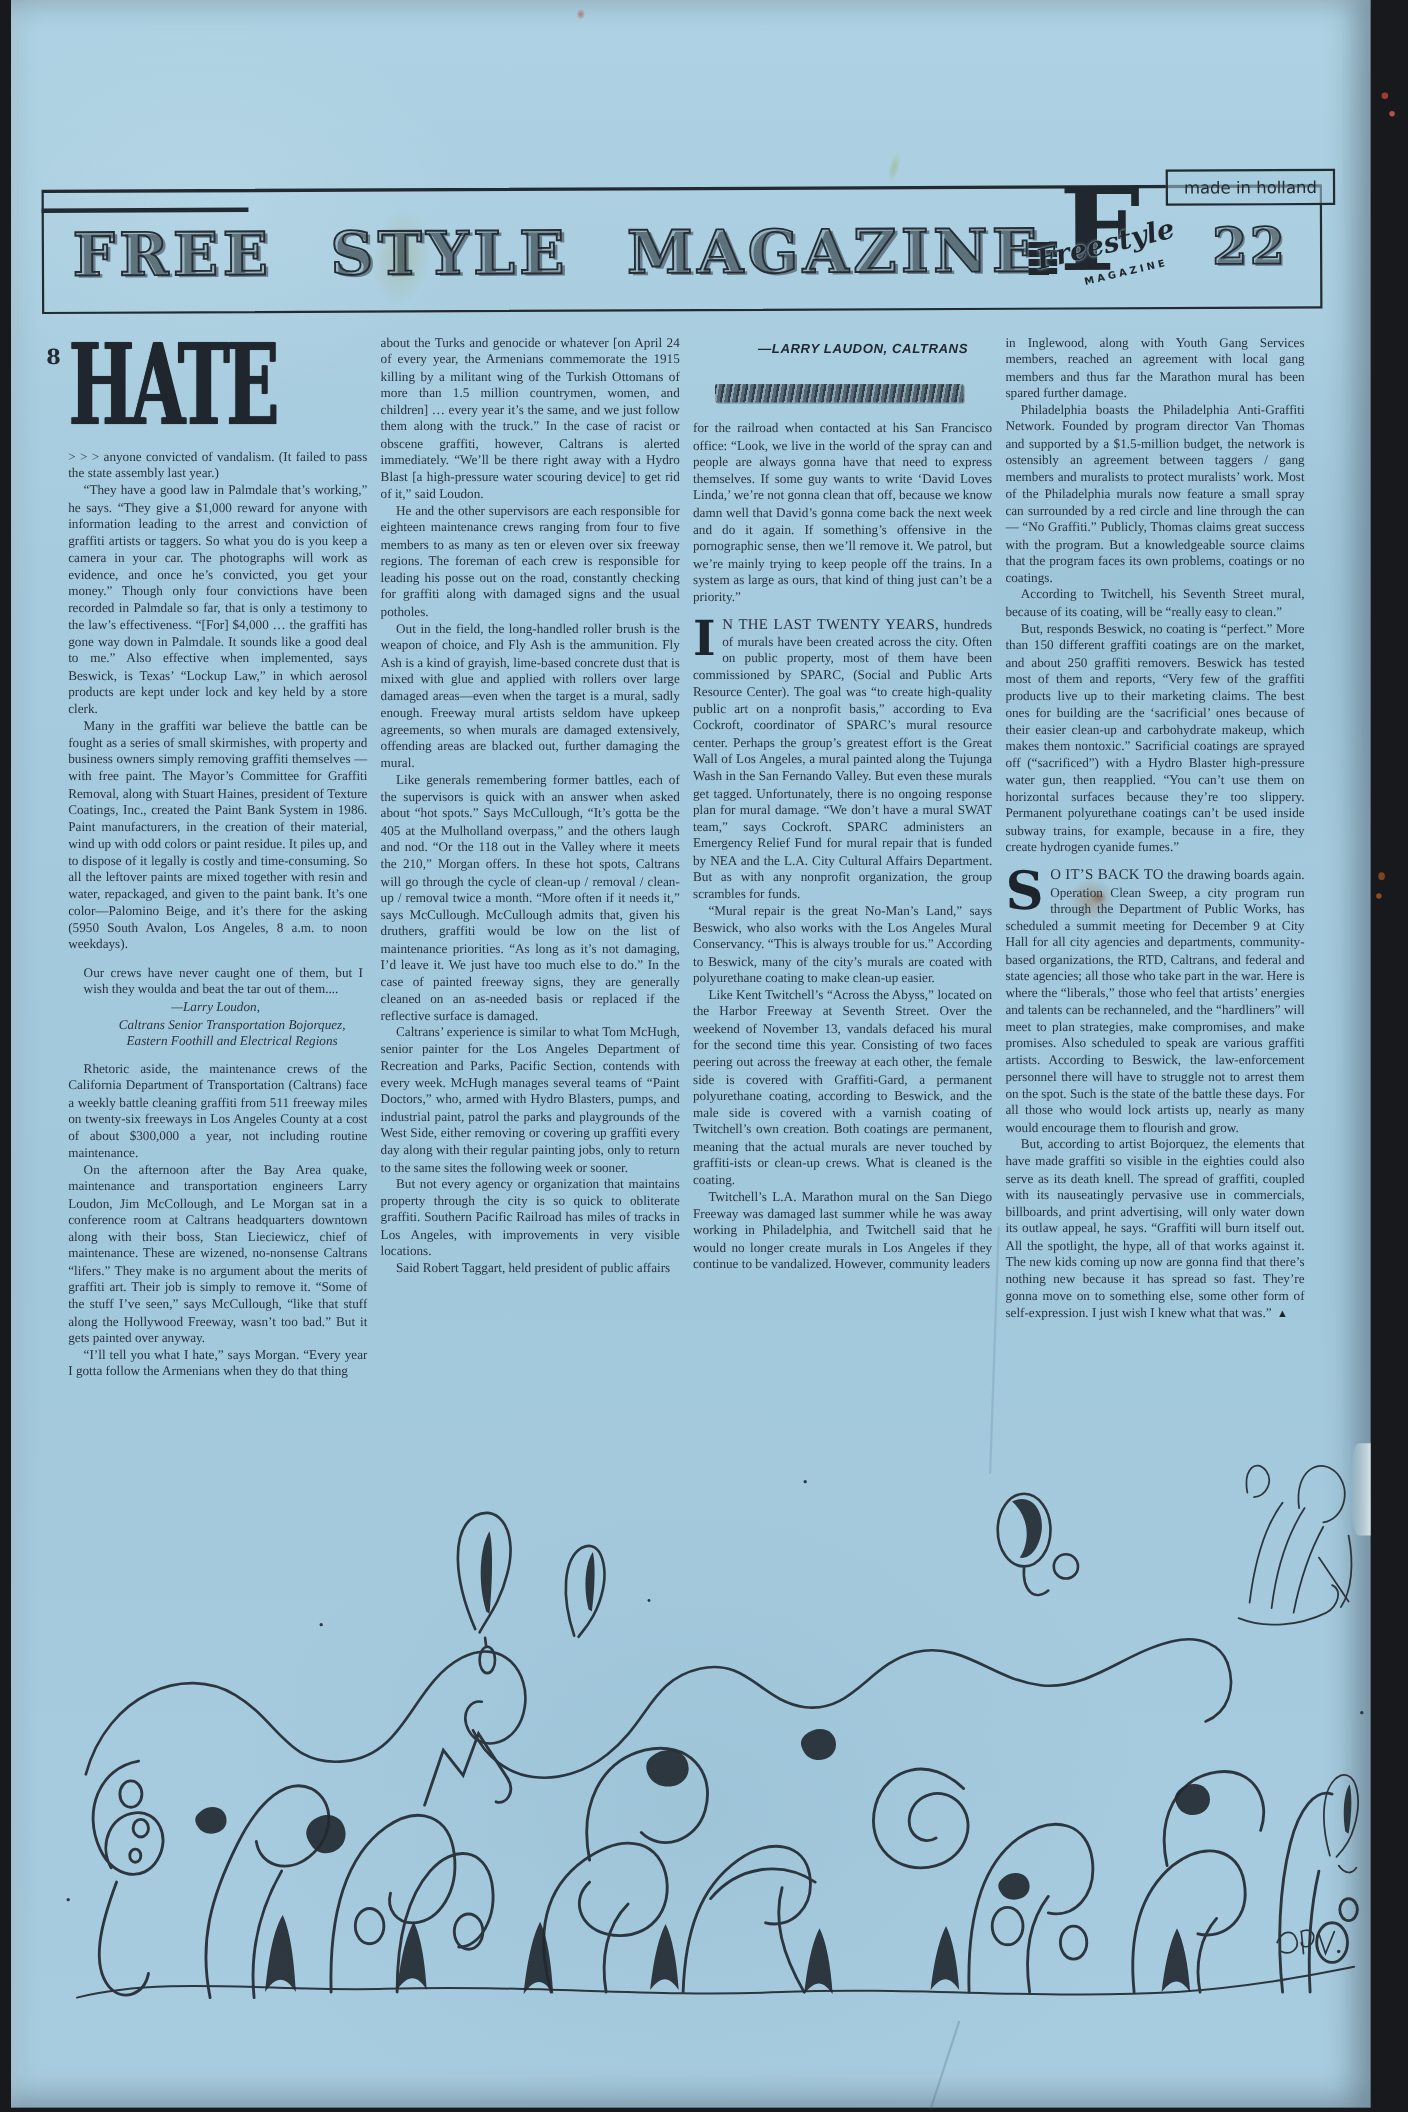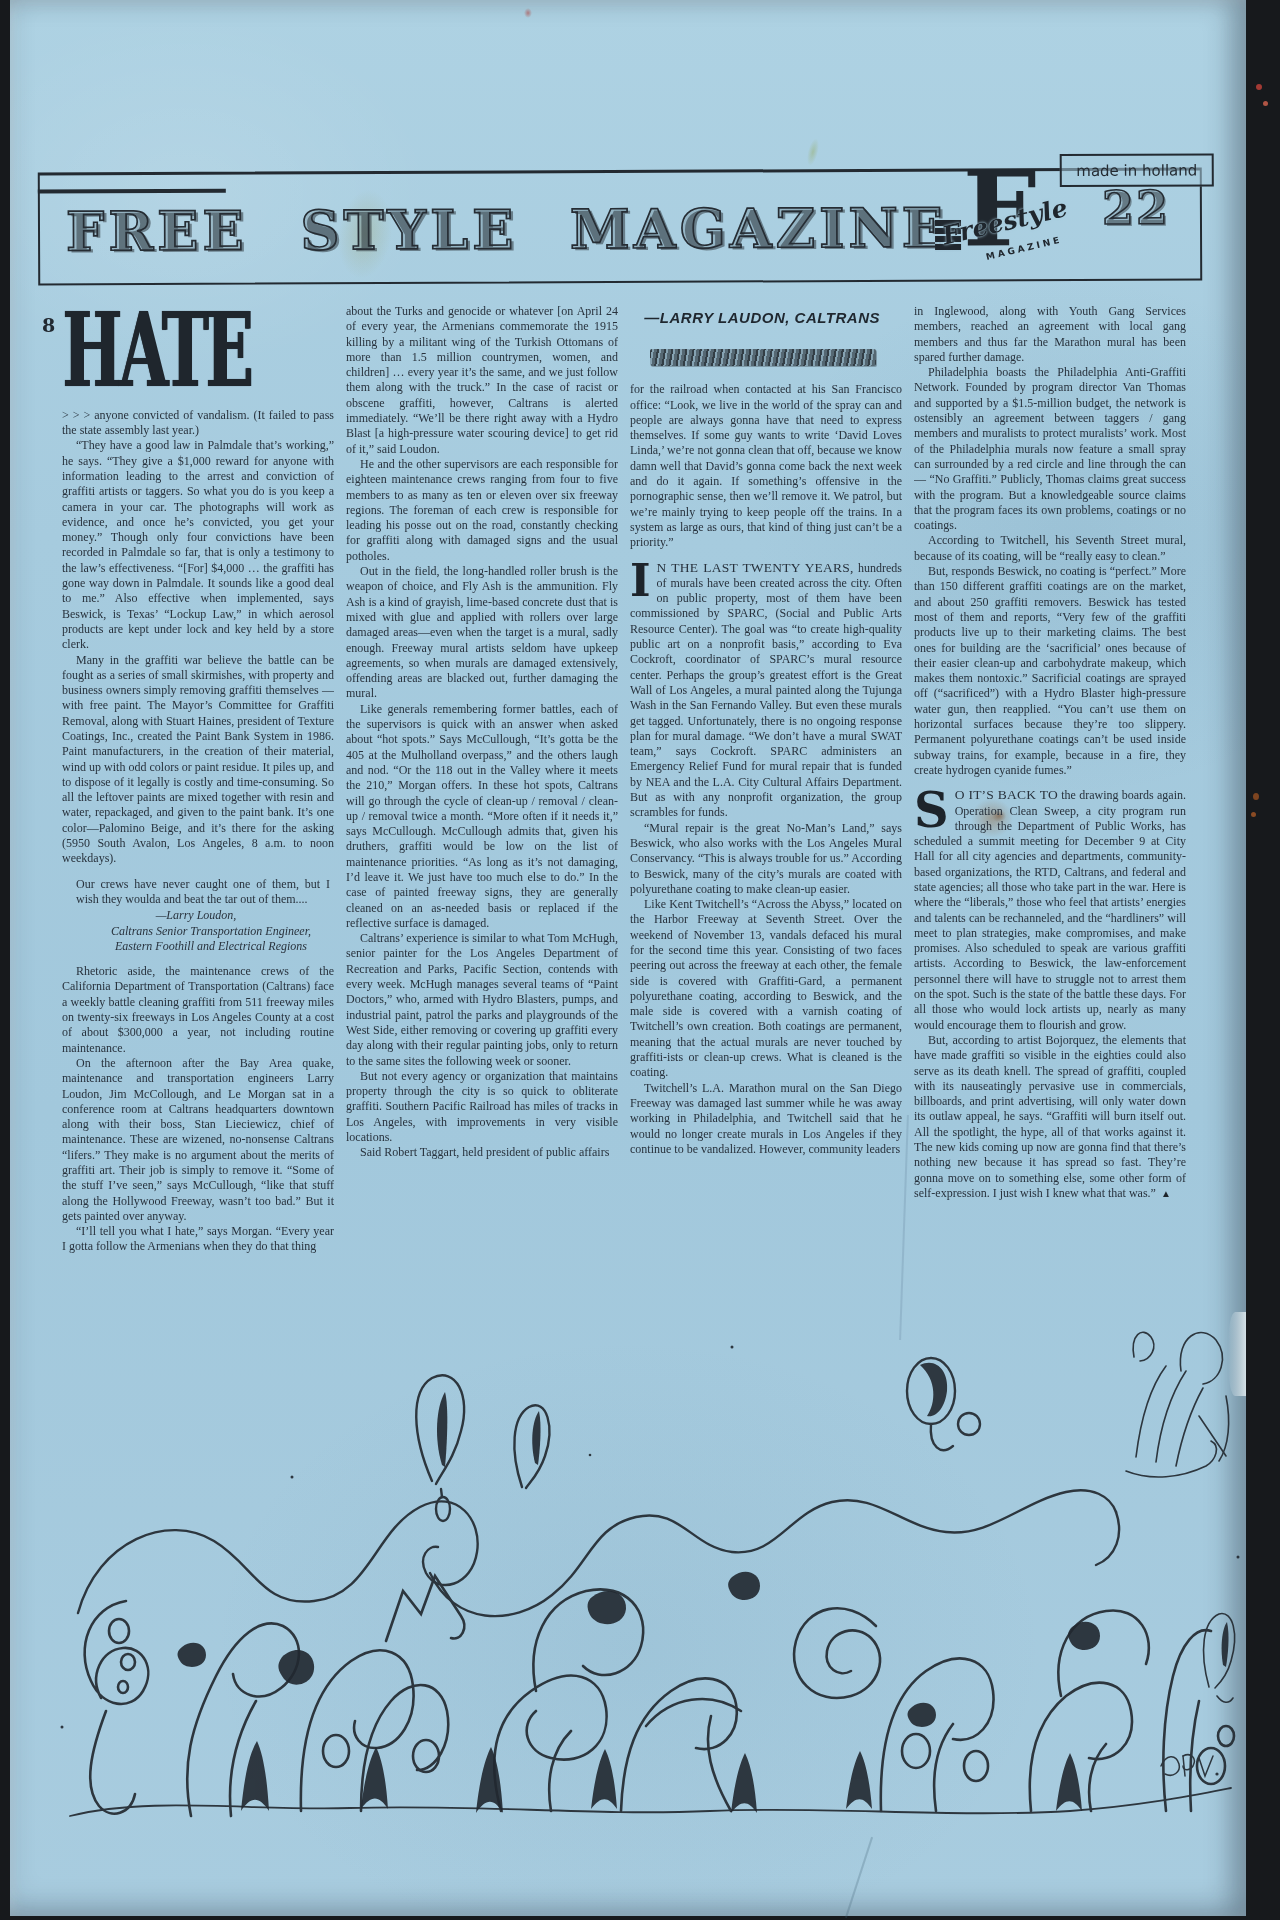--- a/index.html
+++ b/index.html
@@ -31,21 +31,21 @@
   .emblem-block{position:absolute;left:2px;top:48px;width:26px;height:32px;
     background:repeating-linear-gradient(180deg,#20272e 0 6px,rgba(166,202,220,0.9) 6px 8px);}
   .emblem-script{position:absolute;left:8px;top:36px;transform:rotate(-13deg);
     font-family:"DejaVu Serif",serif;font-style:italic;font-weight:bold;font-size:25px;color:#1f262d;
     text-shadow:0 0 3px rgba(170,205,222,0.95),0 0 1px rgba(170,205,222,0.95);}
   .emblem-word{position:absolute;left:52px;top:72px;transform:rotate(-13deg);
     font-family:"DejaVu Sans",sans-serif;font-weight:bold;font-size:9px;letter-spacing:3px;color:#20272e;}
   .made-in{position:absolute;left:1020px;top:-17px;width:150px;height:29px;border:2px solid #232a31;
     background:rgba(166,202,220,0.55);display:flex;align-items:center;justify-content:center;
     font-family:"DejaVu Sans",sans-serif;font-size:15px;color:#242b32;}
-  .issue-num{position:absolute;left:1062px;top:10px;font-family:"DejaVu Serif",serif;
+  .issue-num{position:absolute;left:1062px;top:26px;font-family:"DejaVu Serif",serif;
     font-weight:bold;font-size:46px;letter-spacing:2px;
     color:rgba(40,48,56,0.14);-webkit-text-stroke:1.6px #262d34;
     text-shadow:2px 2px 0 rgba(38,45,52,0.45);}
   
   .pagenum8{position:absolute;left:32px;top:314px;font-family:"DejaVu Serif",serif;
     font-weight:bold;font-size:19px;color:#222931;}
   .cols{position:absolute;left:52px;top:304px;width:1124px;height:980px;overflow:hidden;
     display:grid;grid-template-columns:272px 272px 272px 272px;column-gap:12px;
     font-size:12px;line-height:15.3px;color:#28323d;text-align:justify;}
   .col{overflow:hidden;}
@@ -57,21 +57,21 @@
   .qb{text-indent:0 !important;margin:10px 4px 1px 14px !important;}
   .attr{font-style:italic;line-height:15.3px;}
   .attr.r{text-align:center;padding-right:4px;}
   .attr.c{text-align:center;padding-left:26px;}
   .attr-gap{height:10px;}
   .gap{height:9px;}
   .pullquote{font-family:"Liberation Sans",sans-serif;font-weight:bold;font-size:11.5px;
     line-height:24px;letter-spacing:0.5px;color:#1f272f;padding:14px 4px 0 22px;text-align:left;
     text-indent:0;}
   .pq-attr{font-family:"Liberation Sans",sans-serif;font-weight:bold;font-style:italic;
-    font-size:15px;letter-spacing:0.5px;color:#1f272f;text-align:right;padding-right:22px;
+    font-size:12px;letter-spacing:0.5px;color:#1f272f;text-align:right;padding-right:22px;
     margin-top:6px;}
   .redact{margin:24px 0 16px 20px;width:226px;height:17px;border-radius:2px;
     background:repeating-linear-gradient(100deg,rgba(30,36,42,0.85) 0 2px,rgba(30,36,42,0.25) 2px 4px,rgba(30,36,42,0.6) 4px 7px);
     box-shadow:1px 1px 0 rgba(30,36,42,0.3);filter:blur(0.3px);}
   .dropcap{float:left;font-family:"DejaVu Serif",serif;font-weight:bold;color:#1d242b;
     margin:3px 6px 0 0;}
   .dropcap.di{font-size:44px;line-height:36px;}
   .dropcap.ds{font-size:48px;line-height:40px;}
   .lead{font-size:13.5px;letter-spacing:0.2px;}
   .endmark{font-size:10px;margin-left:5px;color:#1d242b;}
@@ -132,21 +132,21 @@
 
   <div class="cols">
 
     <div class="col">
       <div class="hate">HATE</div>
       <p class="noindent">&gt; &gt; &gt; anyone convicted of vandalism. (It failed to pass the state assembly last year.)</p>
       <p>“They have a good law in Palmdale that’s working,” he says. “They give a $1,000 reward for anyone with information leading to the arrest and conviction of graffiti artists or taggers. So what you do is you keep a camera in your car. The photographs will work as evidence, and once he’s convicted, you get your money.” Though only four convictions have been recorded in Palmdale so far, that is only a testimony to the law’s effectiveness. “[For] $4,000 … the graffiti has gone way down in Palmdale. It sounds like a good deal to me.” Also effective when implemented, says Beswick, is Texas’ “Lockup Law,” in which aerosol products are kept under lock and key held by a store clerk.</p>
       <p>Many in the graffiti war believe the battle can be fought as a series of small skirmishes, with property and business owners simply removing graffiti themselves — with free paint. The Mayor’s Committee for Graffiti Removal, along with Stuart Haines, president of Texture Coatings, Inc., created the Paint Bank System in 1986. Paint manufacturers, in the creation of their material, wind up with odd colors or paint residue. It piles up, and to dispose of it legally is costly and time-consuming. So all the leftover paints are mixed together with resin and water, repackaged, and given to the paint bank. It’s one color—Palomino Beige, and it’s there for the asking (5950 South Avalon, Los Angeles, 8 a.m. to noon weekdays).</p>
       <p class="qb">Our crews have never caught one of them, but I wish they woulda and beat the tar out of them....</p>
       <div class="attr r">—Larry Loudon,</div>
-      <div class="attr c">Caltrans Senior Transportation Engineer,</div>
+      <div class="attr c">Caltrans Senior Transportation Bojorquez,</div>
       <div class="attr c">Eastern Foothill and Electrical Regions</div>
       <div class="attr-gap"></div>
       <p>Rhetoric aside, the maintenance crews of the California Department of Transportation (Caltrans) face a weekly battle cleaning graffiti from 511 freeway miles on twenty-six freeways in Los Angeles County at a cost of about $300,000 a year, not including routine maintenance.</p>
       <p>On the afternoon after the Bay Area quake, maintenance and transportation engineers Larry Loudon, Jim McCollough, and Le Morgan sat in a conference room at Caltrans headquarters downtown along with their boss, Stan Lieciewicz, chief of maintenance. These are wizened, no-nonsense Caltrans “lifers.” They make is no argument about the merits of graffiti art. Their job is simply to remove it. “Some of the stuff I’ve seen,” says McCullough, “like that stuff along the Hollywood Freeway, wasn’t too bad.” But it gets painted over anyway.</p>
       <p>“I’ll tell you what I hate,” says Morgan. “Every year I gotta follow the Armenians when they do that thing</p>
     </div>
 
     <div class="col">
       <p class="noindent">about the Turks and genocide or whatever [on April 24 of every year, the Armenians commemorate the 1915 killing by a militant wing of the Turkish Ottomans of more than 1.5 million countrymen, women, and children] … every year it’s the same, and we just follow them along with the truck.” In the case of racist or obscene graffiti, however, Caltrans is alerted immediately. “We’ll be there right away with a Hydro Blast [a high-pressure water scouring device] to get rid of it,” said Loudon.</p>
       <p>He and the other supervisors are each responsible for eighteen maintenance crews ranging from four to five members to as many as ten or eleven over six freeway regions. The foreman of each crew is responsible for leading his posse out on the road, constantly checking for graffiti along with damaged signs and the usual potholes.</p>

